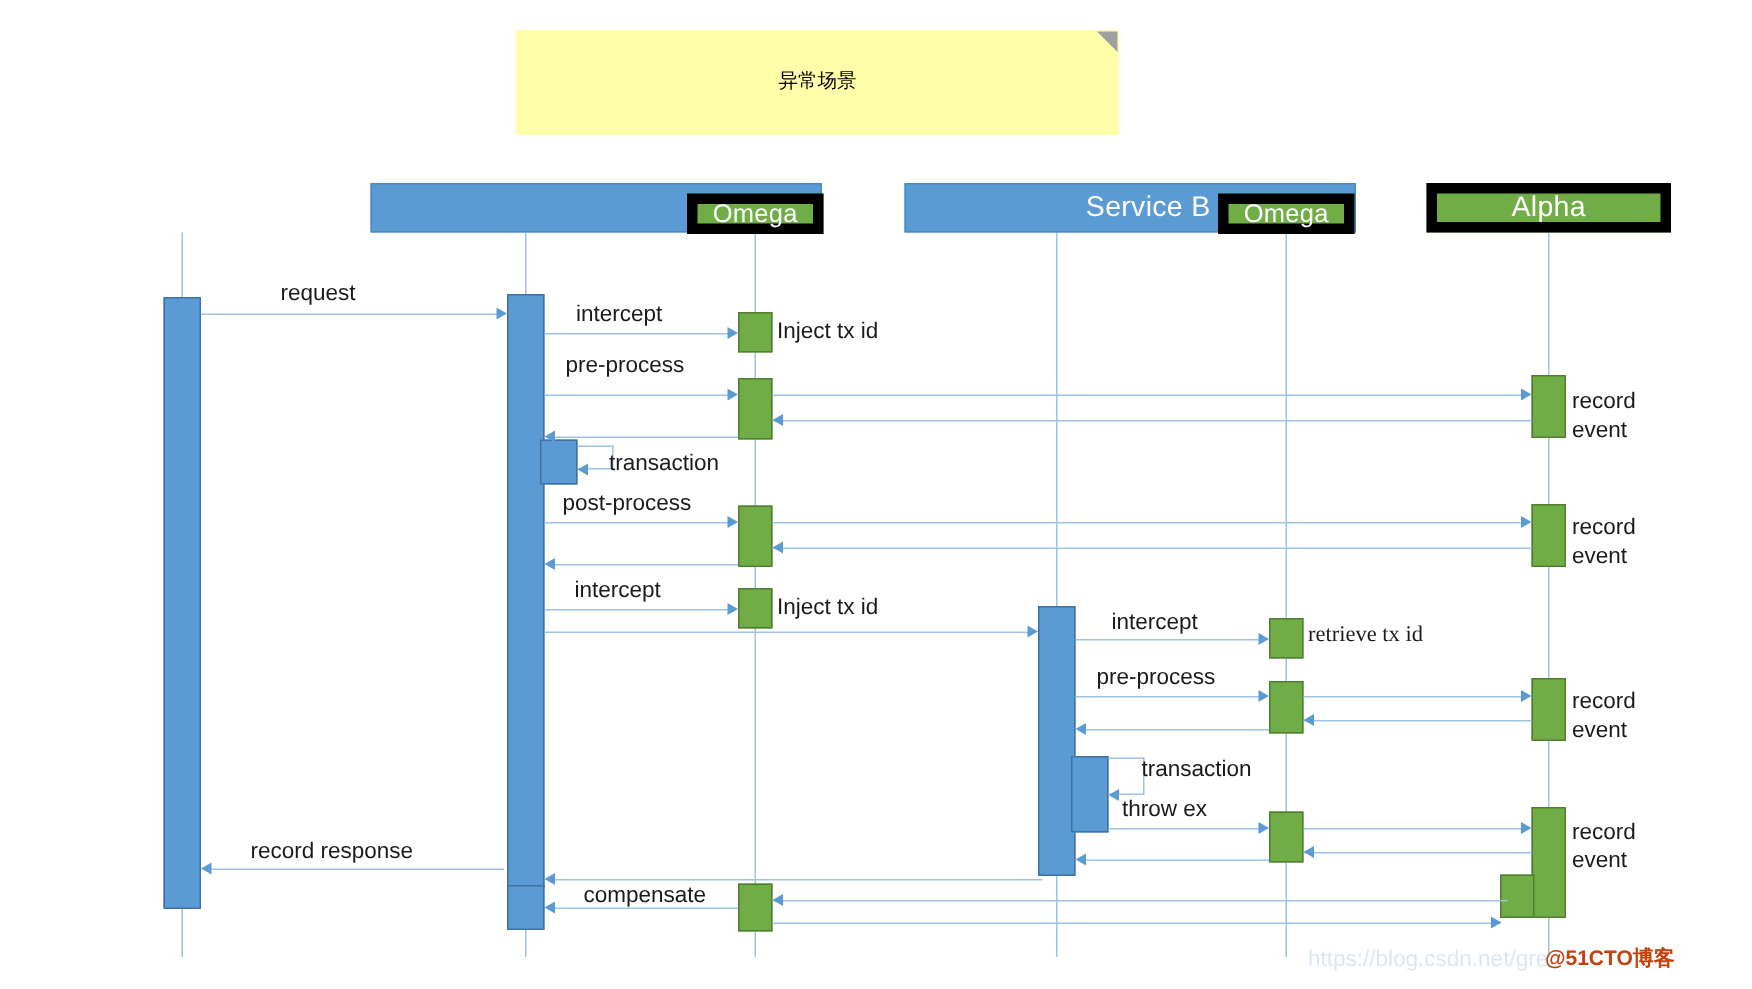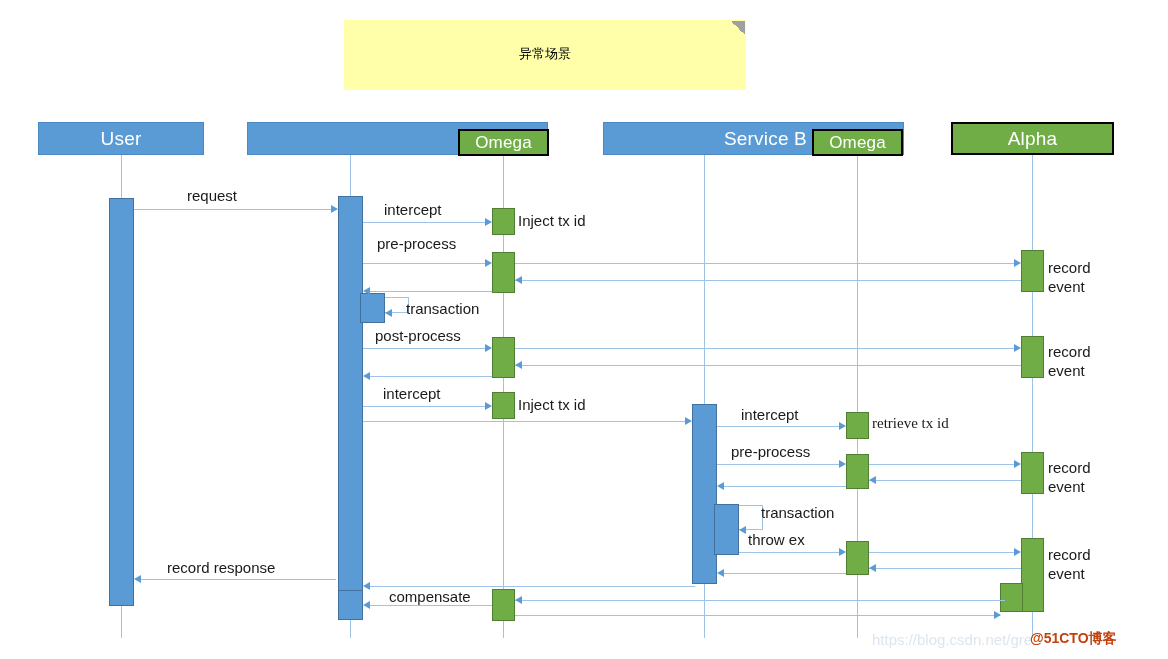--- a/index.html
+++ b/index.html
@@ -53,21 +53,21 @@
     color: #ffffff;
     font-size: 19px;
     letter-spacing: 0.2px;
   }
   .head-blue {
     background: #5b9bd5;
     border: 1px solid #4a8ac4;
   }
   .head-green {
     background: #70ad47;
-    border: 2px solid #000000;
+    border: 7px solid #000000;
   }
   .head-center {
     justify-content: center;
   }
   .head-right {
     justify-content: flex-end;
     padding-right: 8px;
   }
   .head-omega {
     font-size: 17px;
@@ -167,23 +167,20 @@
     <div class="note-text">异常场景</div>
   </div>
 
   <div class="lifeline" style="left:121px; top:155px; height:483px;"></div>
   <div class="lifeline" style="left:350px; top:155px; height:483px;"></div>
   <div class="lifeline" style="left:503px; top:155px; height:483px;"></div>
   <div class="lifeline" style="left:704px; top:155px; height:483px;"></div>
   <div class="lifeline" style="left:857px; top:155px; height:483px;"></div>
   <div class="lifeline" style="left:1032px; top:155px; height:483px;"></div>
 
-  <div class="head head-blue head-center" style="left:38px; top:122px; width:166px; height:33px;">
-    <span>User</span>
-  </div>
 
   <div class="head head-blue head-right" style="left:247px; top:122px; width:301px; height:33px; ">
     <span>Service A</span>
   </div>
   <div class="head head-green head-center head-omega" style="left:458px; top:129px; width:91px; height:27px;">
     <span>Omega</span>
   </div>
 
   <div class="head head-blue head-right" style="left:603px; top:122px; width:301px; height:33px; padding-right:96px;">
     <span>Service B</span>

